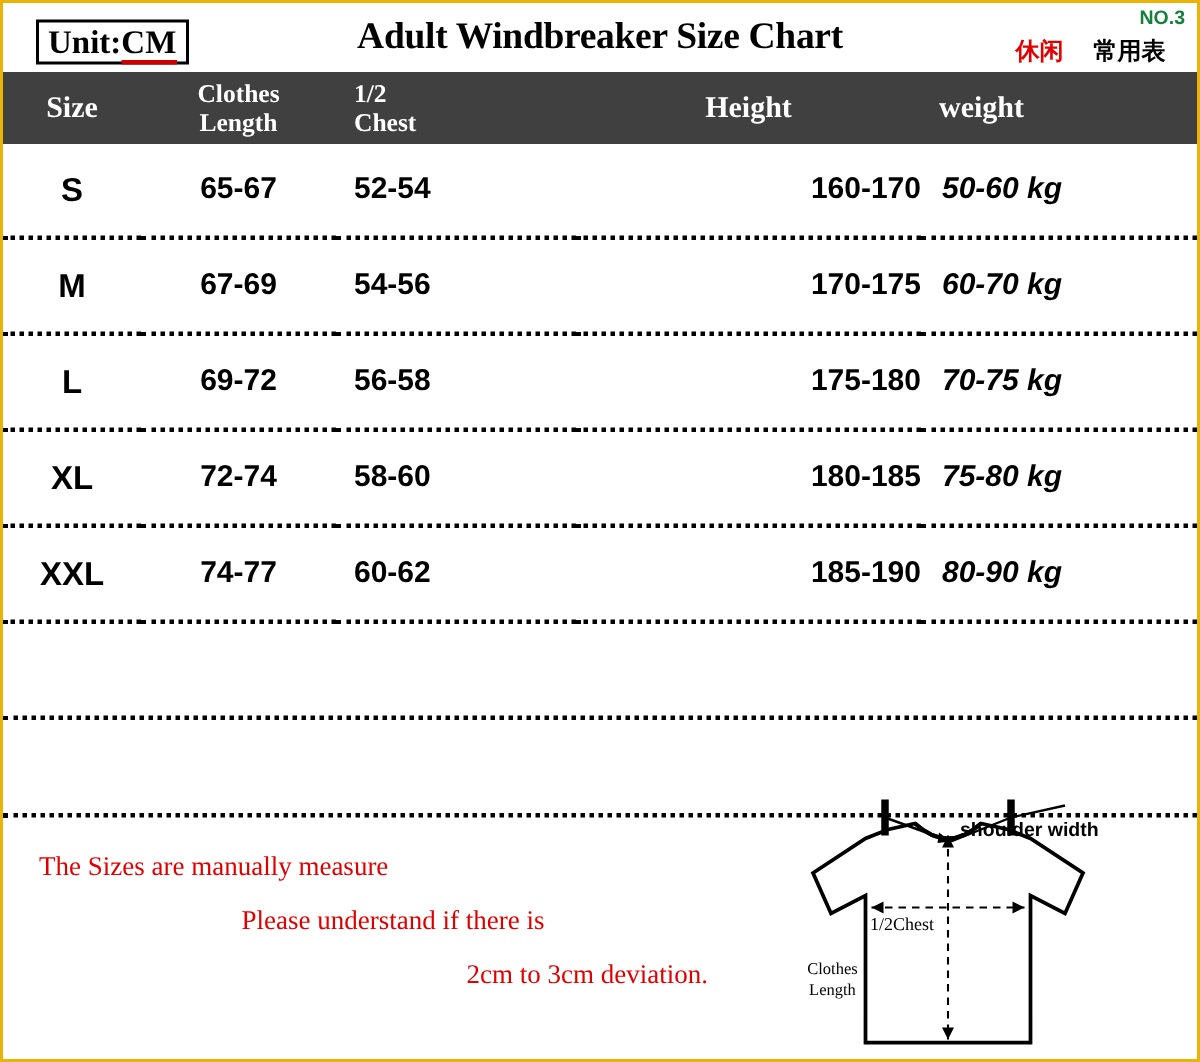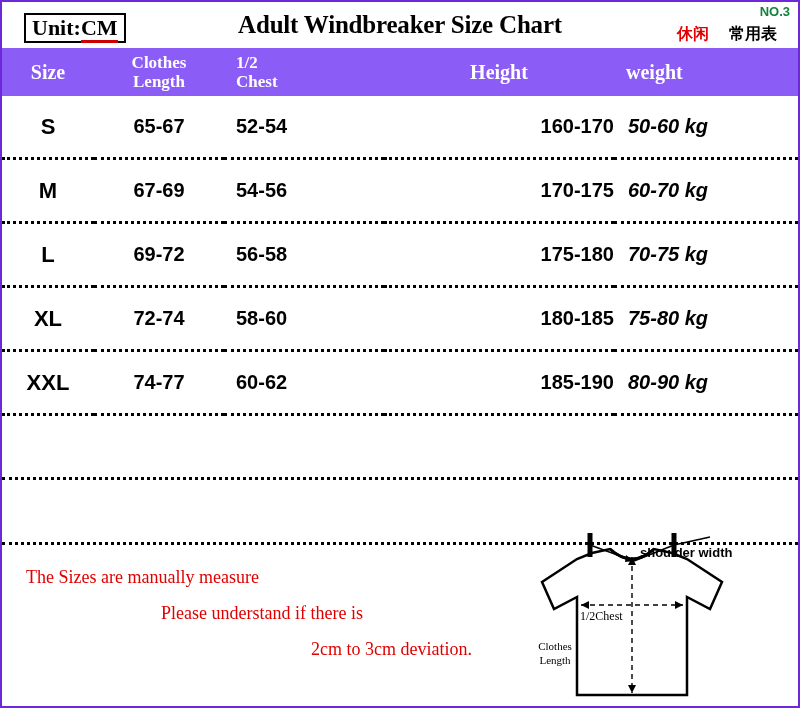--- a/index.html
+++ b/index.html
@@ -13,21 +13,21 @@
     font-family: "Liberation Serif", serif;
     color: #000;
     position: relative;
     overflow: hidden;
   }
   .page {
     position: relative;
     width: 800px;
     height: 708px;
     box-sizing: border-box;
-    border: 2px solid #6d28d9;
+    border: 2px solid #eab308;
   }
 
   
   .top-bar {
     position: relative;
     height: 46px;
   }
   .unit-box {
     position: absolute;
     left: 22px;
@@ -82,21 +82,21 @@
     border-collapse: collapse;
     table-layout: fixed;
   }
   .chart col.c-size   { width: 92px; }
   .chart col.c-len    { width: 130px; }
   .chart col.c-chest  { width: 160px; }
   .chart col.c-height { width: 230px; }
   .chart col.c-weight { width: 184px; }
 
   .head-row th {
-    background: #8b5cf6;
+    background: #404040;
     color: #fff;
     height: 48px;
     vertical-align: middle;
     font-size: 20px;
     font-weight: bold;
     font-family: "Liberation Serif", serif;
     padding: 0;
   }
   .head-row th.small {
     font-size: 17px;

